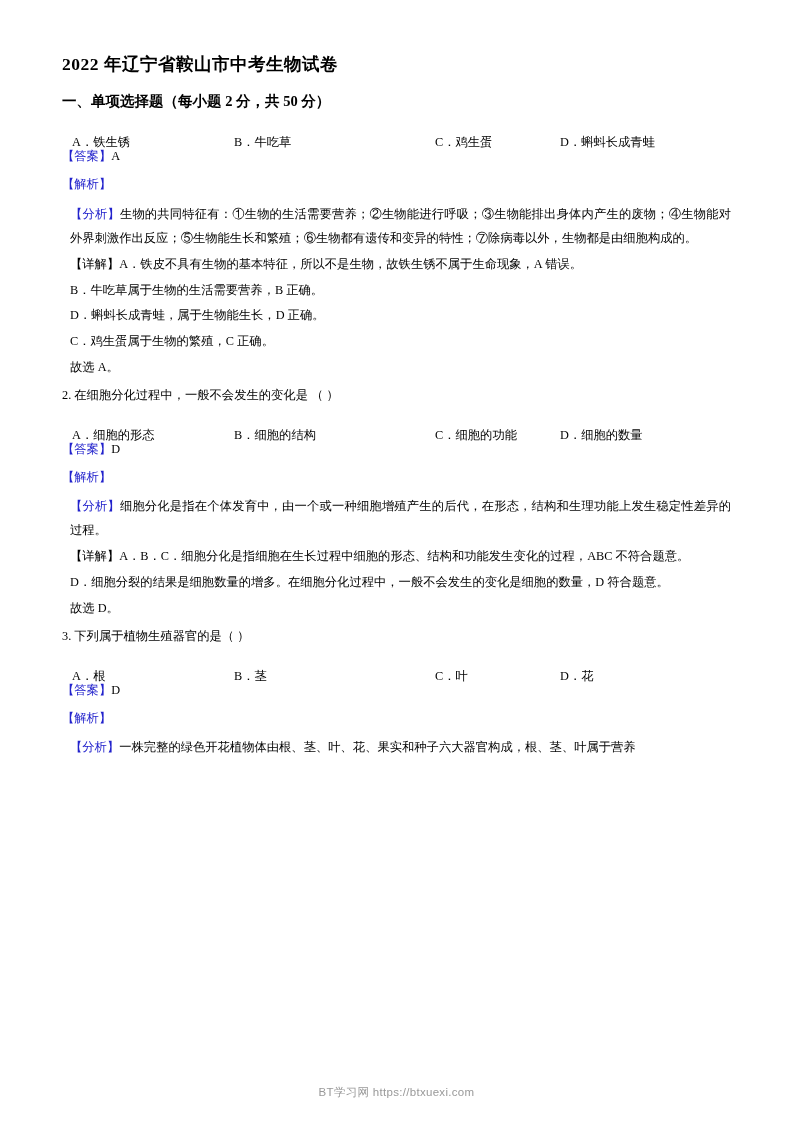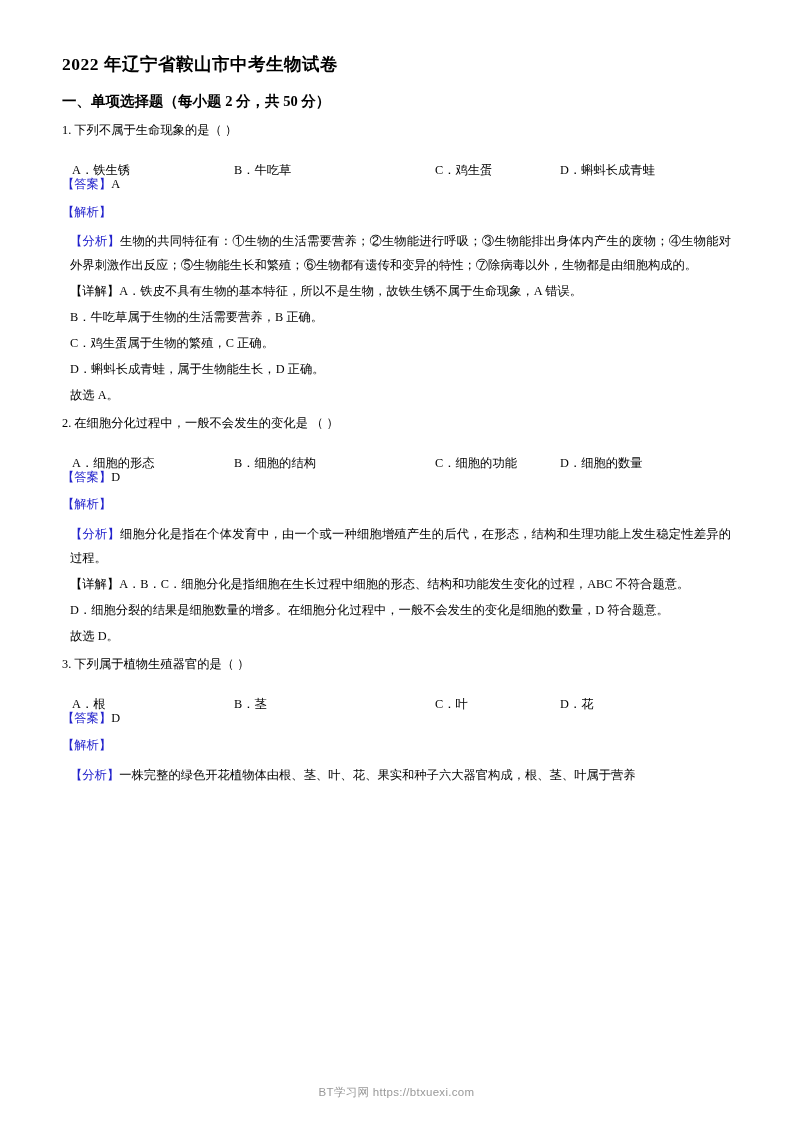--- a/index.html
+++ b/index.html
@@ -94,40 +94,39 @@
 </head>
 <body>
 
 <div class="page">
 
   <div class="doc-title">2022 年辽宁省鞍山市中考生物试卷</div>
 
   <div class="section-head">一、单项选择题（每小题 2 分，共 50 分）</div>
 
   <div class="q-block">
-    <div class="q-stem">1. 下列不属于生命现象的是（      ）</div>
     <div class="options">
       <span class="opt a">A．铁生锈</span>
       <span class="opt b">B．牛吃草</span>
       <span class="opt c">C．鸡生蛋</span>
       <span class="opt d">D．蝌蚪长成青蛙</span>
     </div>
     <div class="tagline">
       <span class="tag">【答案】</span><span class="answer-val">A</span>
     </div>
     <div class="tagline">
       <span class="tag">【解析】</span>
     </div>
     <div class="para">
       <span class="tag">【分析】</span><span>生物的共同特征有：①生物的生活需要营养；②生物能进行呼吸；③生物能排出身体内产生的废物；④生物能对外界刺激作出反应；⑤生物能生长和繁殖；⑥生物都有遗传和变异的特性；⑦除病毒以外，生物都是由细胞构成的。</span>
     </div>
     <div class="para">【详解】A．铁皮不具有生物的基本特征，所以不是生物，故铁生锈不属于生命现象，A 错误。</div>
     <div class="para">B．牛吃草属于生物的生活需要营养，B 正确。</div>
+    <div class="para">D．蝌蚪长成青蛙，属于生物能生长，D 正确。</div>
     <div class="para">C．鸡生蛋属于生物的繁殖，C 正确。</div>
-    <div class="para">D．蝌蚪长成青蛙，属于生物能生长，D 正确。</div>
     <div class="para">故选 A。</div>
   </div>
 
   <div class="q-block">
     <div class="q-stem">2. 在细胞分化过程中，一般不会发生的变化是 （      ）</div>
     <div class="options">
       <span class="opt a">A．细胞的形态</span>
       <span class="opt b">B．细胞的结构</span>
       <span class="opt c">C．细胞的功能</span>
       <span class="opt d">D．细胞的数量</span>

